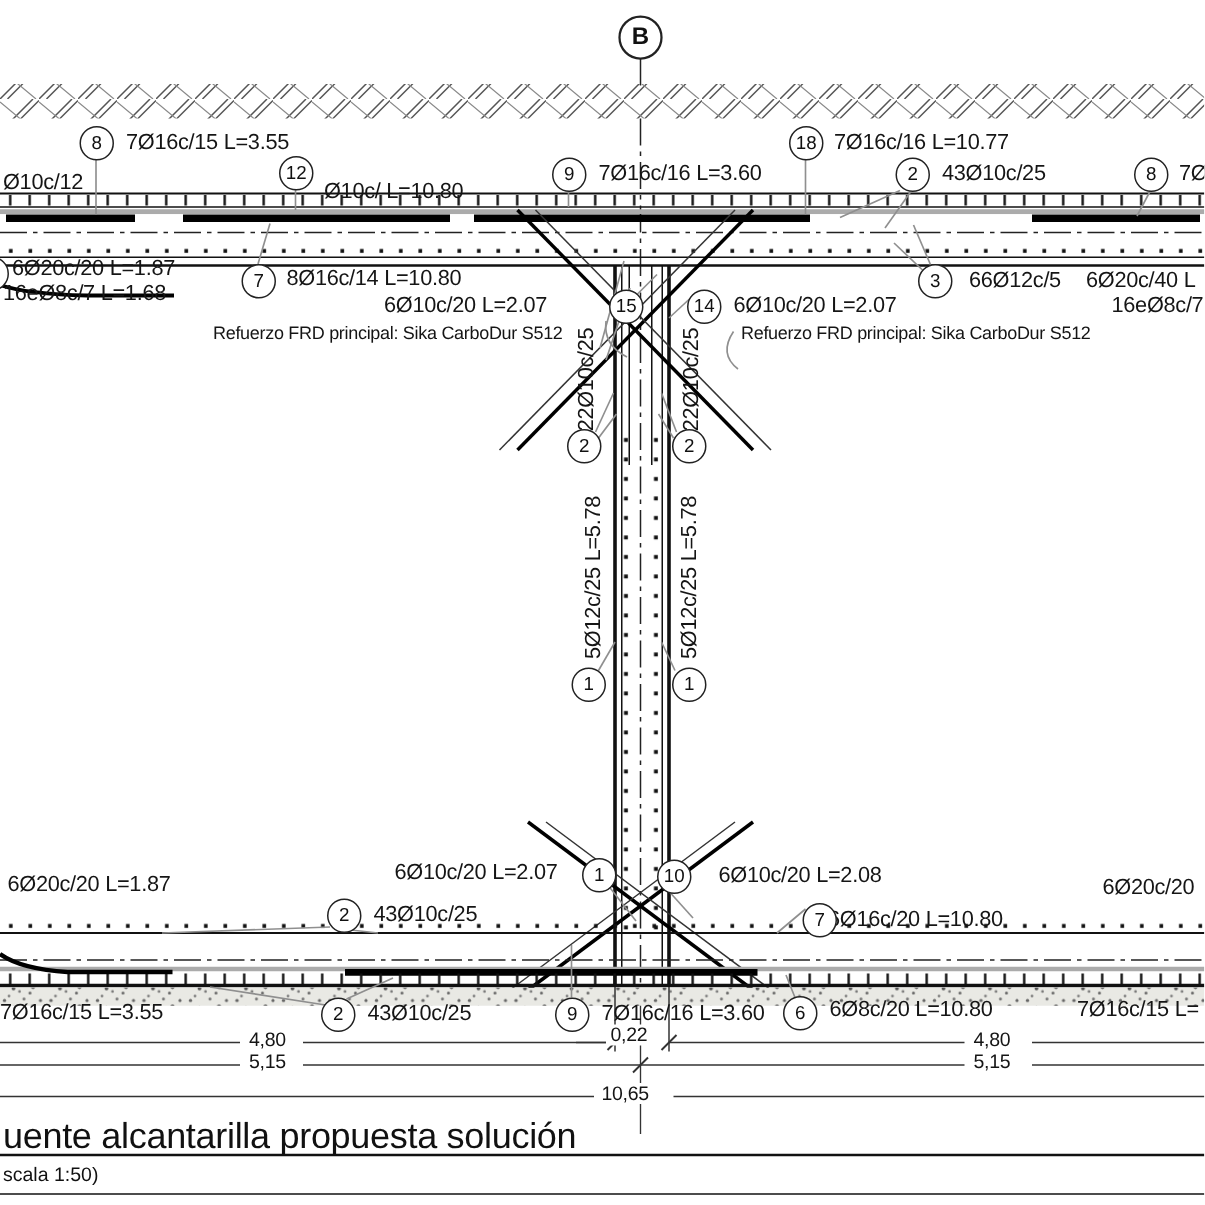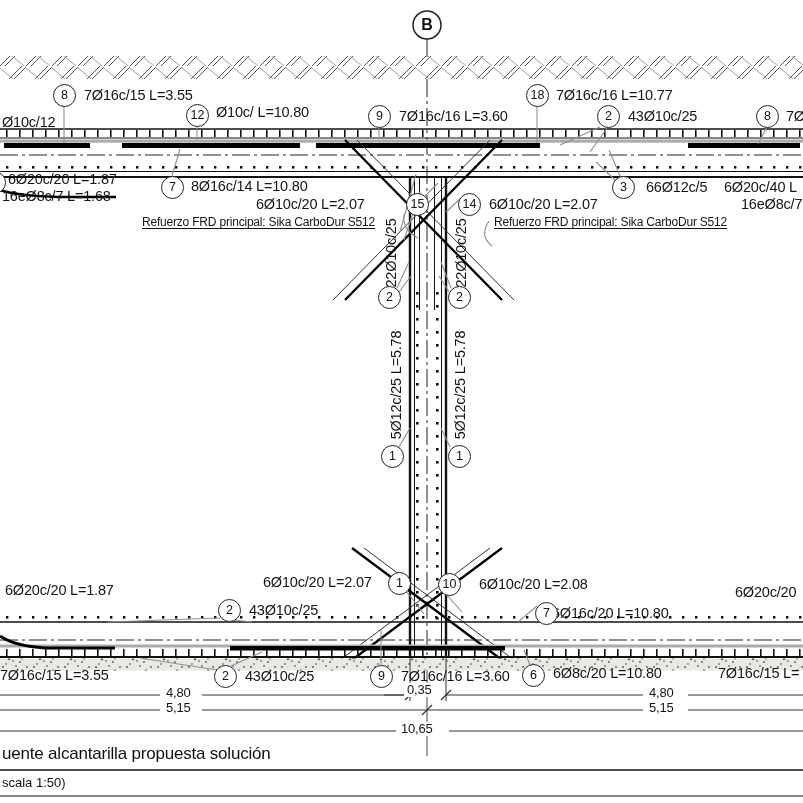--- a/index.html
+++ b/index.html
@@ -1,27 +1,27 @@
 <!DOCTYPE html>
 <html><head>
 <meta charset="utf-8">
 <style>
   html,body{margin:0;padding:0;background:#fff;}
   #canvas{position:relative;width:803px;height:803px;background:#fff;overflow:hidden;
           font-family:"Liberation Sans",sans-serif;color:#111;}
   svg.linework{position:absolute;left:0;top:0;z-index:1;}
   .lbl{position:absolute;z-index:3;font-size:14.5px;line-height:16px;white-space:nowrap;
        color:#151515;letter-spacing:-0.2px;}
-  .sm{font-size:12px;line-height:13px;text-decoration:underline;text-underline-offset:2px;}
+  .sm{font-size:12px;line-height:13px;text-underline-offset:2px;}
   .dim{font-size:13px;line-height:14px;background:#fff;padding:0 3px;z-index:4;}
   .bub{position:absolute;z-index:4;width:21px;height:21px;border:1.3px solid #222;border-radius:50%;
        background:#fff;text-align:center;line-height:20px;font-size:12.5px;color:#111;}
   .vert{transform:translate(-50%,-50%) rotate(-90deg);transform-origin:center center;}
   .secmark{position:absolute;z-index:4;font-size:16px;font-weight:bold;text-align:center;}
-  .title{position:absolute;z-index:3;font-size:17px;letter-spacing:-0.2px;white-space:nowrap;}
+  .title{position:absolute;z-index:3;font-size:24px;letter-spacing:-0.2px;white-space:nowrap;}
   .subtitle{position:absolute;z-index:3;font-size:13px;white-space:nowrap;}
 </style>
 </head>
 <body>
 
 <div id="canvas">
 
 <svg class="linework" width="803" height="803" viewBox="0 0 803 803">
   <defs>
     <pattern id="hx" width="26" height="22" patternUnits="userSpaceOnUse">
@@ -172,21 +172,21 @@
     <line x1="0" y1="796" x2="803" y2="796" stroke="#111" stroke-width="1"></line>
   </g>
 </svg>
 
 <div class="secmark" style="left:419px;top:16px;width:16px;">B</div>
 
 <div class="lbl" style="left:2px;top:114px">Ø10c/12</div>
 <span class="bub" style="left:53px;top:84px">8</span>
 <div class="lbl" style="left:84px;top:87px">7Ø16c/15 L=3.55</div>
 <span class="bub" style="left:186px;top:104px">12</span>
-<div class="lbl" style="left:216px;top:104px">Ø10c/ L=10.80</div>
+<div class="lbl" style="left:216px;top:120px">Ø10c/ L=10.80</div>
 <span class="bub" style="left:368px;top:105px">9</span>
 <div class="lbl" style="left:399px;top:108px">7Ø16c/16 L=3.60</div>
 <span class="bub" style="left:526px;top:84px">18</span>
 <div class="lbl" style="left:556px;top:87px">7Ø16c/16 L=10.77</div>
 <span class="bub" style="left:597px;top:105px">2</span>
 <div class="lbl" style="left:628px;top:108px">43Ø10c/25</div>
 <span class="bub" style="left:756px;top:105px">8</span>
 <div class="lbl" style="left:786px;top:108px">7Ø</div>
 
 <span class="bub" style="left:-17px;top:171px"></span>
@@ -230,21 +230,21 @@
 <span class="bub" style="left:214px;top:665px">2</span>
 <div class="lbl" style="left:245px;top:668px">43Ø10c/25</div>
 <span class="bub" style="left:370px;top:665px">9</span>
 <div class="lbl" style="left:401px;top:668px">7Ø16c/16 L=3.60</div>
 <span class="bub" style="left:522px;top:664px">6</span>
 <div class="lbl" style="left:553px;top:665px">6Ø8c/20 L=10.80</div>
 <div class="lbl" style="left:718px;top:665px">7Ø16c/15 L=</div>
 
 <div class="lbl dim" style="left:163px;top:686px">4,80</div>
 <div class="lbl dim" style="left:163px;top:701px">5,15</div>
-<div class="lbl dim" style="left:404px;top:683px">0,35</div>
+<div class="lbl dim" style="left:404px;top:683px">0,22</div>
 <div class="lbl dim" style="left:646px;top:686px">4,80</div>
 <div class="lbl dim" style="left:646px;top:701px">5,15</div>
 <div class="lbl dim" style="left:398px;top:722px">10,65</div>
 
 <div class="title" style="left:2px;top:744px">uente alcantarilla propuesta solución</div>
 <div class="subtitle" style="left:2px;top:775px">scala 1:50)</div>
 
 </div>
 
 </body></html>

